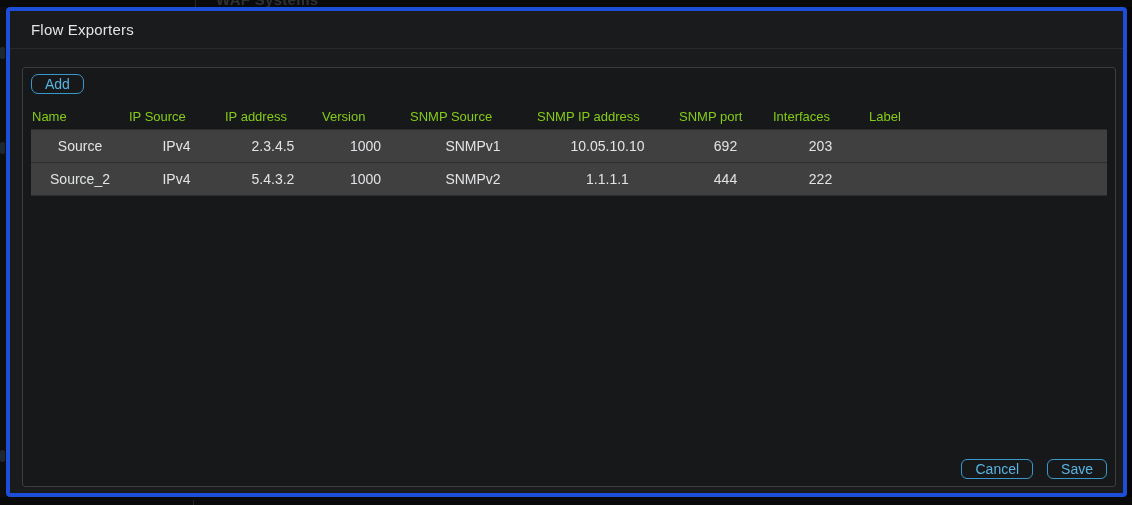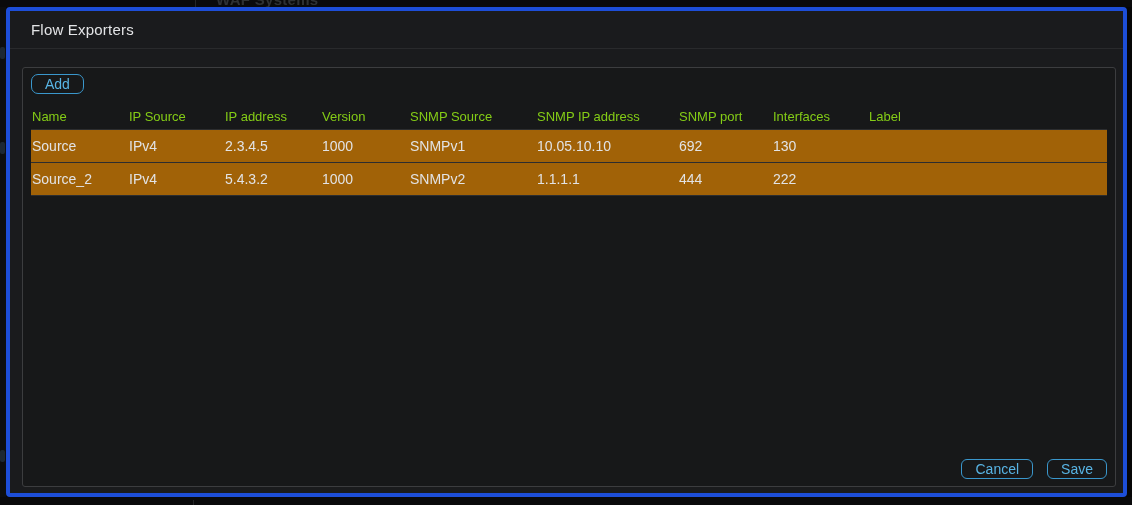--- a/index.html
+++ b/index.html
@@ -26,21 +26,21 @@
 
   .btn{display:inline-flex;align-items:center;justify-content:center;height:20px;background:transparent;
        border:1px solid #3a97cc;border-radius:7px;color:#58b4e4;font-size:14px;font-family:"Liberation Sans",sans-serif;
        cursor:pointer;padding:0 13px;line-height:1;}
 
   
   .table{margin-top:10px;}
   .grid-row{display:grid;grid-template-columns:97px 96px 97px 88px 127px 142px 94px 96px 55px 1fr;align-items:center;}
   .thead{height:26px;border-bottom:1px solid #2c2d2f;}
   .th{color:#84cc16;font-size:13px;font-weight:500;padding-left:1px;white-space:nowrap;overflow:hidden;}
-  .tr{height:33px;border-bottom:1px solid #2c2d2f;background:#a16207;}
+  .tr{height:33px;border-bottom:1px solid #2c2d2f;background:#404040;text-align:center;}
   .td{color:#e2e3e5;font-size:14px;padding-left:1px;white-space:nowrap;overflow:hidden;}
 
   
   .footer{position:absolute;right:8px;bottom:7px;display:flex;gap:14px;}
   .footer .btn{border-radius:6px;}
 </style>
 </head>
 <body>
 
 <div class="stage">
@@ -79,21 +79,21 @@
           </div>
         <div>
             <div class="grid-row tr">
               <div class="td">Source</div>
               <div class="td">IPv4</div>
               <div class="td">2.3.4.5</div>
               <div class="td">1000</div>
               <div class="td">SNMPv1</div>
               <div class="td">10.05.10.10</div>
               <div class="td">692</div>
-              <div class="td">130</div>
+              <div class="td">203</div>
               <div class="td"></div>
               <div class="td"></div>
             </div>
             <div class="grid-row tr">
               <div class="td">Source_2</div>
               <div class="td">IPv4</div>
               <div class="td">5.4.3.2</div>
               <div class="td">1000</div>
               <div class="td">SNMPv2</div>
               <div class="td">1.1.1.1</div>

